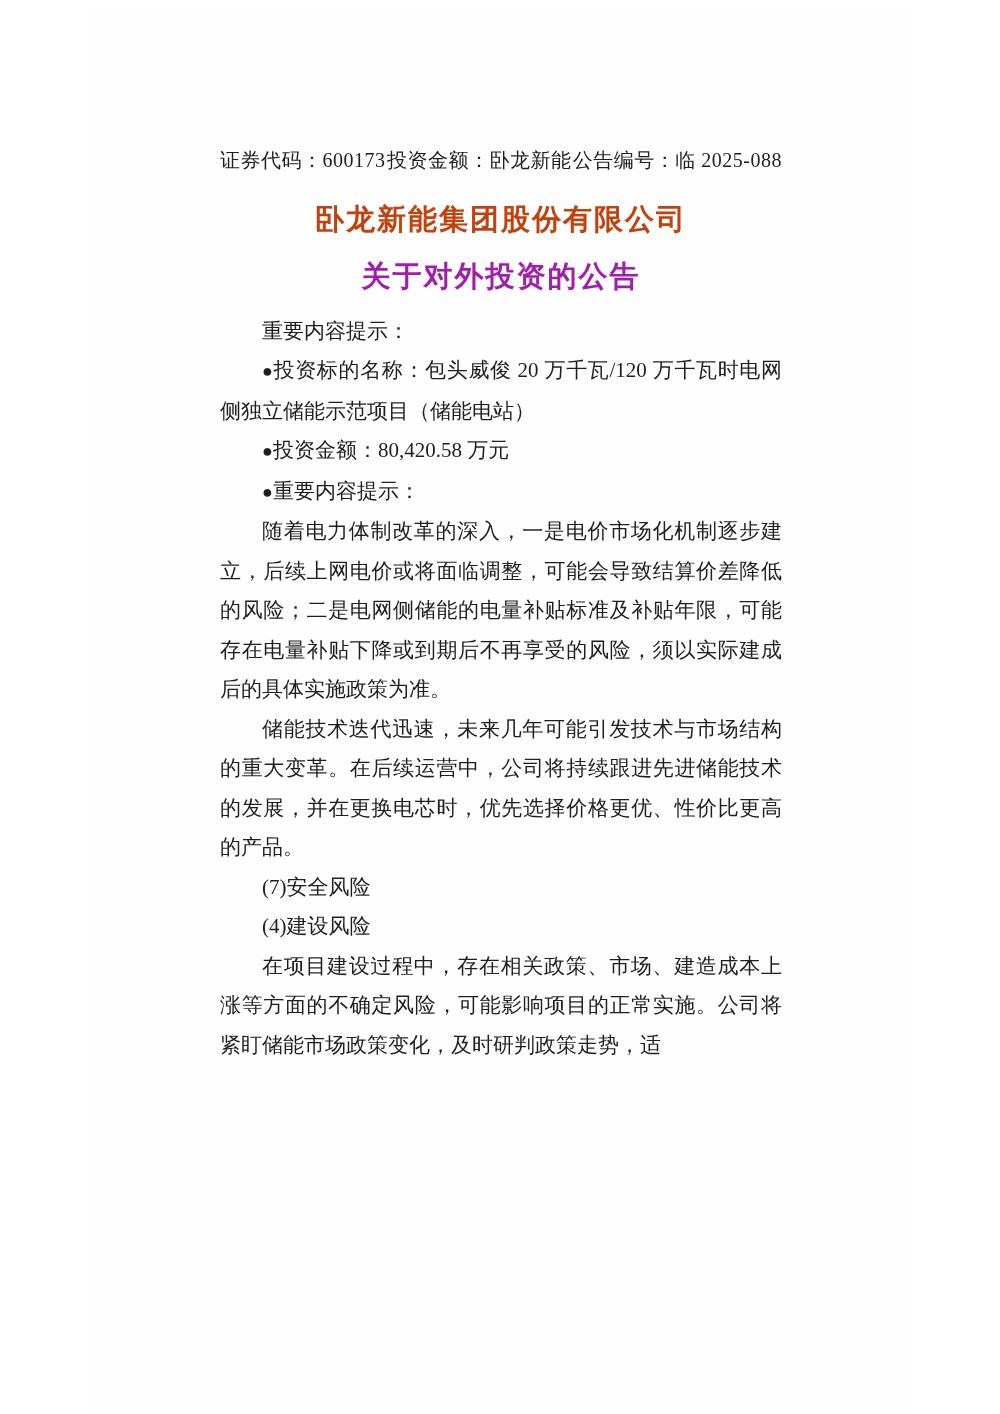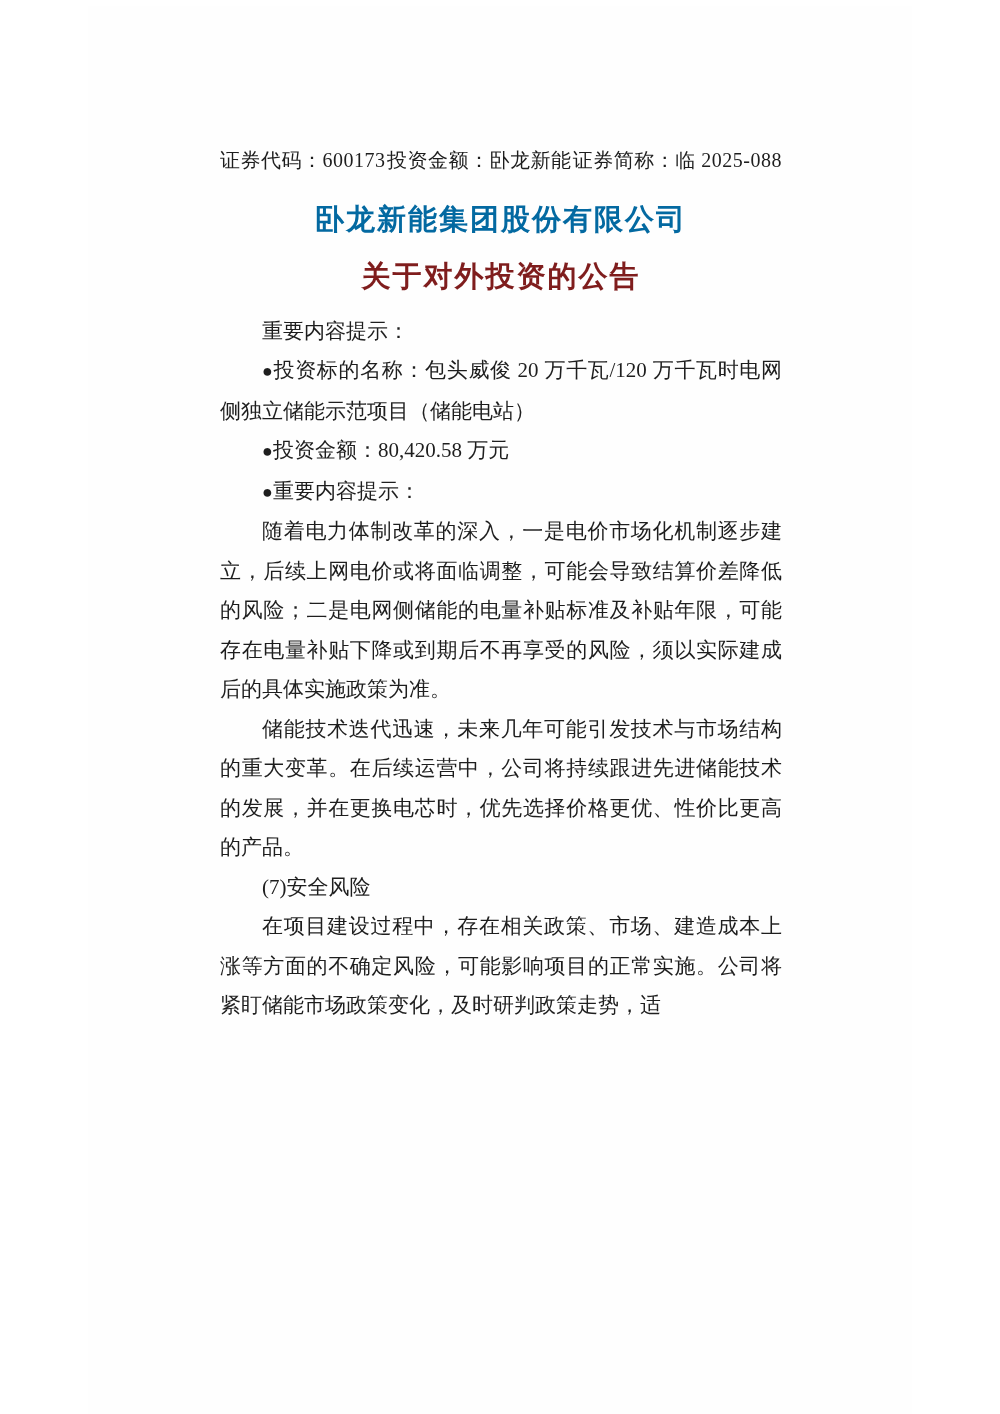--- a/index.html
+++ b/index.html
@@ -55,41 +55,42 @@
   }
 </style>
 </head>
 <body>
 
 <div class="page">
 
   <div class="doc-header">
     <span class="header-item"><span>证券代码：</span><span>600173</span></span>
     <span class="header-item"><span>投资金额：</span><span>卧龙新能</span></span>
-    <span class="header-item"><span>证券简称：</span><span>临 2025-088</span></span>
+    <span class="header-item"><span>公告编号：</span><span>临 2025-088</span></span>
   </div>
 
-  <h1 class="title company-title" style="color: #0369a1;">卧龙新能集团股份有限公司</h1>
+  <h1 class="title company-title" style="color: #c2410c;">卧龙新能集团股份有限公司</h1>
 
-  <h2 class="title announcement-title" style="color: #7f1d1d;">关于对外投资的公告</h2>
+  <h2 class="title announcement-title" style="color: #a21caf;">关于对外投资的公告</h2>
 
   <div class="body-block">
 
 
     <p>重要内容提示：</p>
 
     <p><span class="bullet-glyph">●</span><span>投资标的名称：包头威俊 20 万千瓦/120 万千瓦时电网侧独立储能示范项目（储能电站）</span></p>
 
     <p><span class="bullet-glyph">●</span><span>投资金额：80,420.58 万元</span></p>
 
     <p><span class="bullet-glyph">●</span><span>重要内容提示：</span></p>
 
     <p>随着电力体制改革的深入，一是电价市场化机制逐步建立，后续上网电价或将面临调整，可能会导致结算价差降低的风险；二是电网侧储能的电量补贴标准及补贴年限，可能存在电量补贴下降或到期后不再享受的风险，须以实际建成后的具体实施政策为准。</p>
 
     <p>储能技术迭代迅速，未来几年可能引发技术与市场结构的重大变革。在后续运营中，公司将持续跟进先进储能技术的发展，并在更换电芯时，优先选择价格更优、性价比更高的产品。</p>
 
     <p>(7)安全风险</p>
 
+    <p>(4)建设风险</p>
     <p>在项目建设过程中，存在相关政策、市场、建造成本上涨等方面的不确定风险，可能影响项目的正常实施。公司将紧盯储能市场政策变化，及时研判政策走势，适</p>
 
   </div>
 
 </div>
 
 </body></html>

